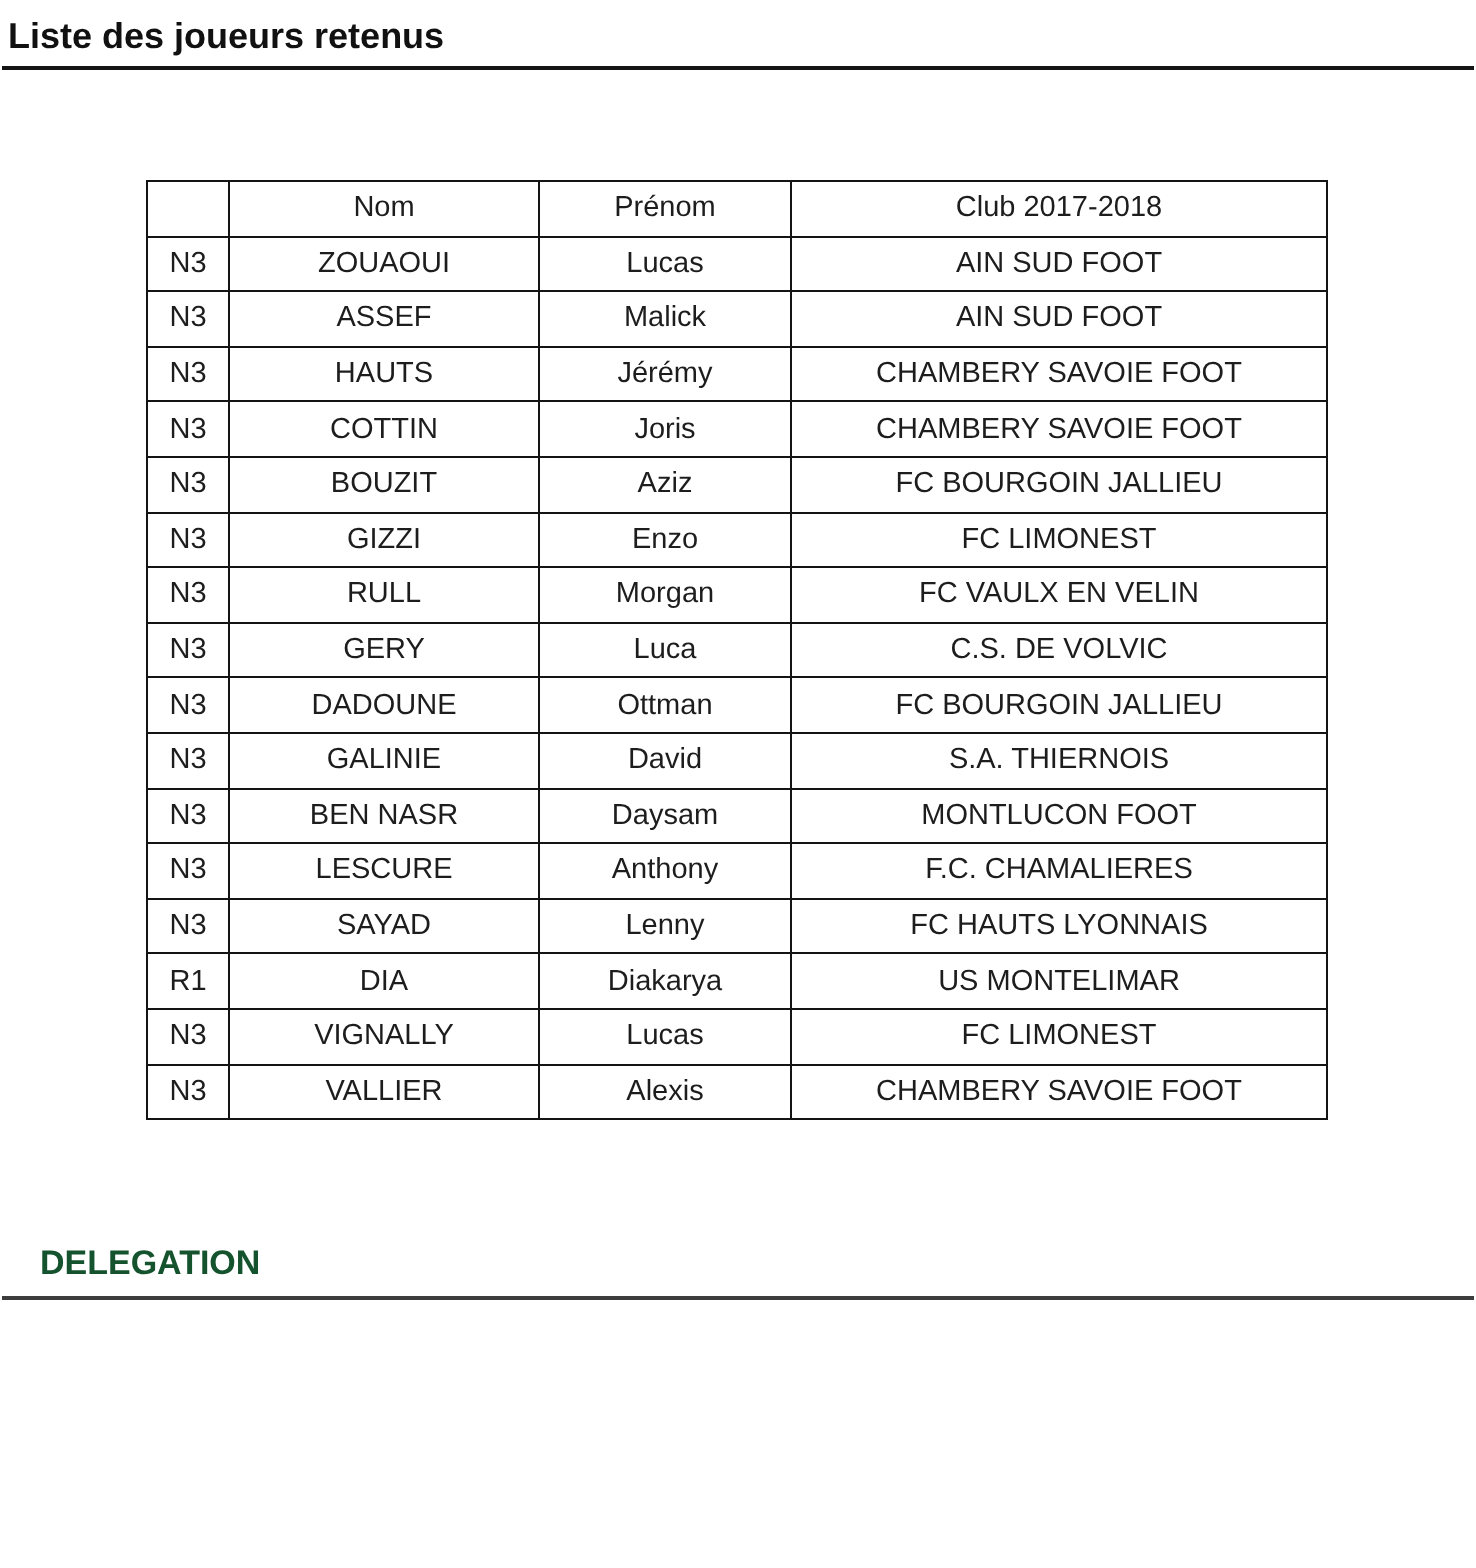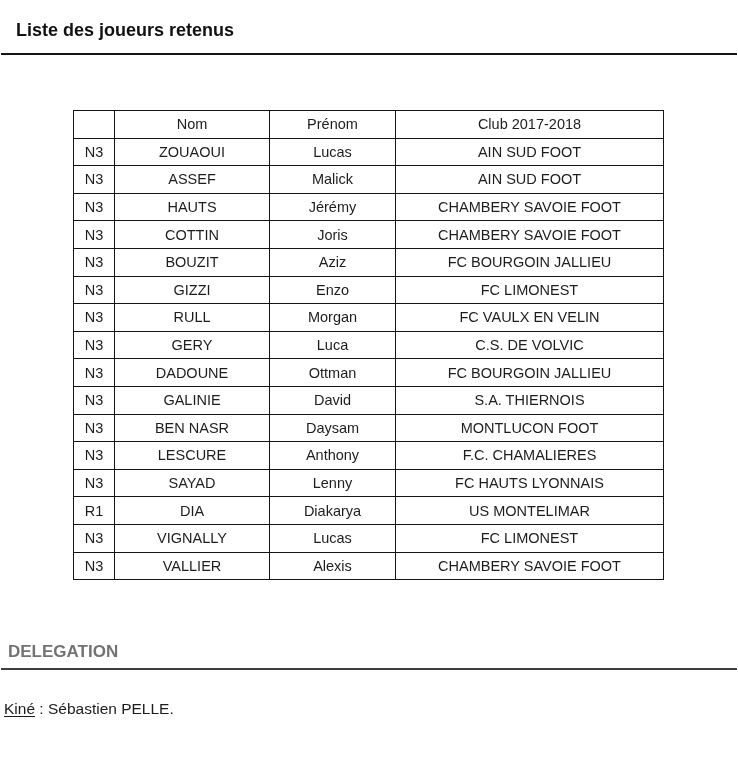--- a/index.html
+++ b/index.html
@@ -9,21 +9,21 @@
   }
   body {
     width: 738px;
     height: 784px;
     overflow: hidden;
     font-family: "Liberation Sans", "DejaVu Sans", sans-serif;
     color: #1c1c1c;
     -webkit-font-smoothing: antialiased;
   }
   .doc-title {
-    margin: 12px;
+    margin: 0;
     padding: 7px 4px 0 4px;
     font-size: 18px;
     line-height: 22px;
     font-weight: bold;
     color: #111111;
   }
   .title-rule {
     border: none;
     border-top: 2px solid #151515;
     margin: 4px 1px 0 1px;
@@ -43,26 +43,26 @@
     padding: 0 2px;
     text-align: center;
     vertical-align: middle;
     font-size: 14.5px;
     font-weight: normal;
     color: #1d1d1d;
     overflow: hidden;
     white-space: nowrap;
   }
   .delegation-heading {
-    margin: 61px 0 0 4px;
+    margin: 61px 0 0 16px;
     padding: 0 4px;
     font-size: 17px;
     line-height: 22px;
     font-weight: bold;
-    color: #737373;
+    color: #14532d;
   }
   .delegation-rule {
     border: none;
     border-top: 2px solid #3d3d3d;
     margin: 5px 1px 0 1px;
   }
   .delegation-paragraph {
     margin: 25px 0 0 0;
     padding: 0 4px;
     font-size: 15.5px;
@@ -192,14 +192,13 @@
           <td>CHAMBERY SAVOIE FOOT</td>
         </tr>
       </tbody>
   </table>
 </div>
 
 <h2 class="delegation-heading">DELEGATION</h2>
 <hr class="delegation-rule">
 
 <div class="delegation-paragraph">
-    <div class="delegation-line"><span class="u">Kiné</span><span class=""> : Sébastien PELLE.</span></div>
   </div>
 
 </body></html>

